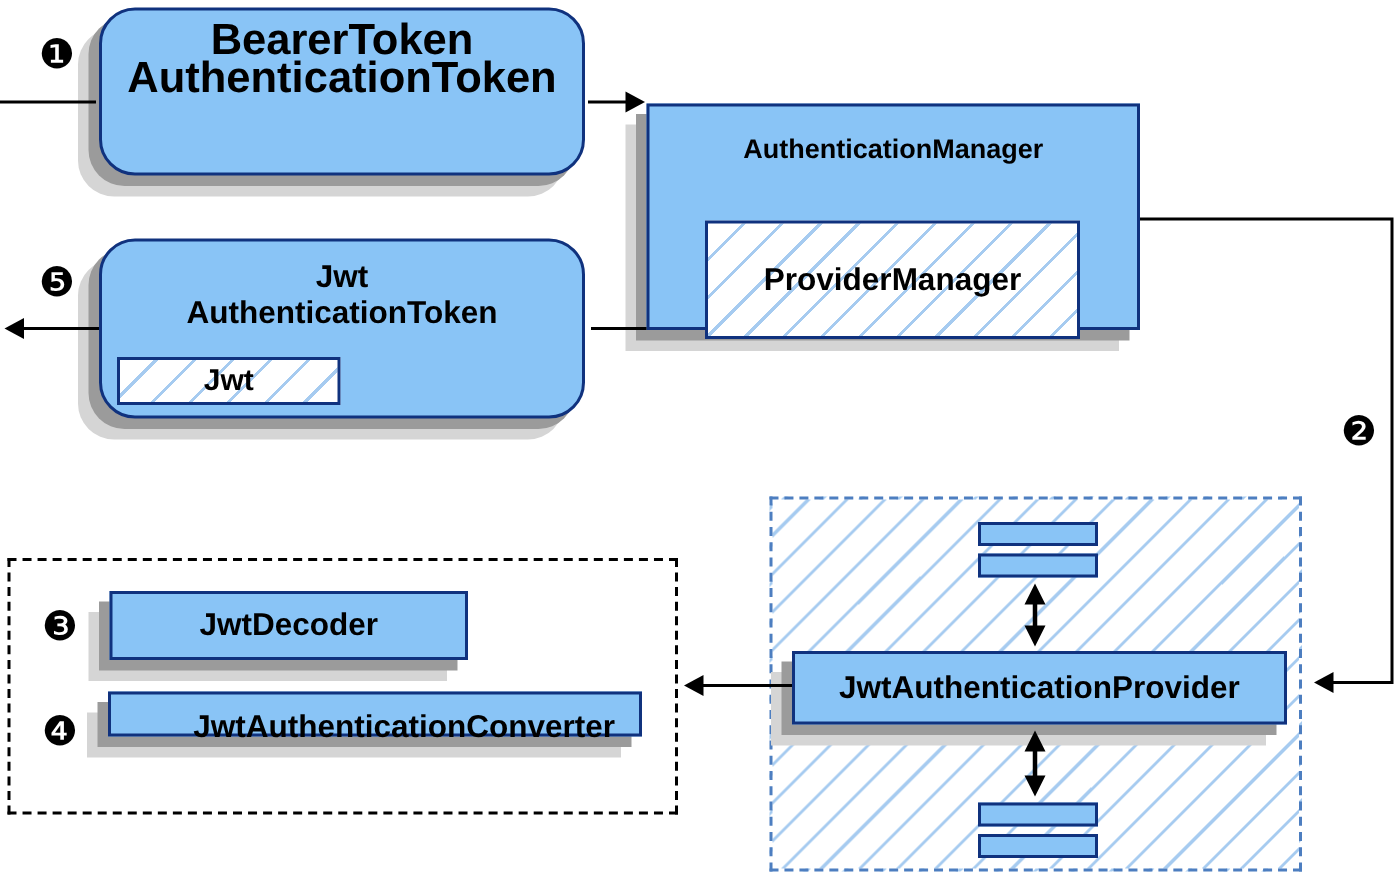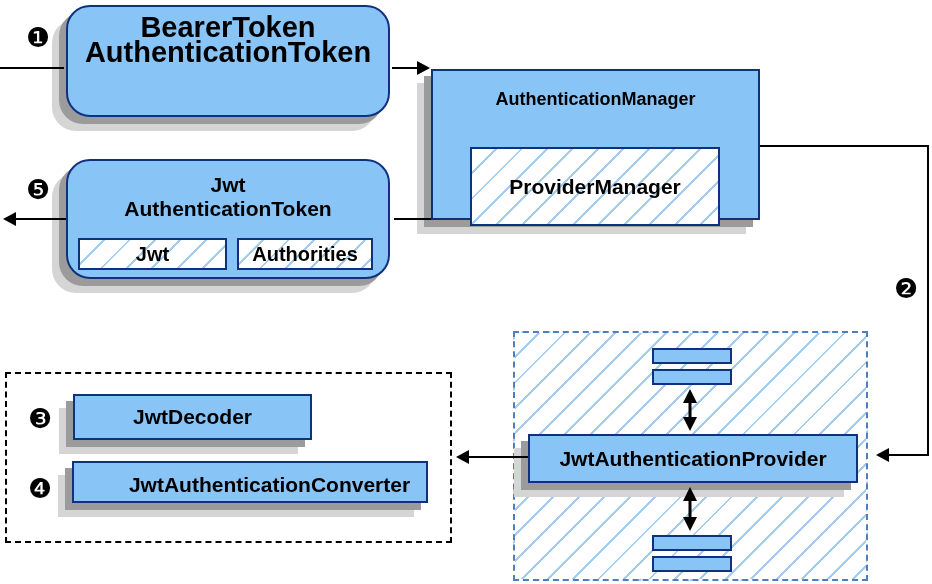--- a/index.html
+++ b/index.html
@@ -58,40 +58,39 @@
   <div class="node" style="left:431px;top:69px;width:329px;height:151px;"></div>
   <div class="title" style="left:431px;top:86px;width:329px;font-size:18px;line-height:26px;">AuthenticationManager</div>
   <div class="chip hatch" style="left:470px;top:127px;width:250px;height:79px;line-height:75px;font-size:21px;margin-top:20px;">ProviderManager</div>
 
   <div class="node rounded" style="left:66px;top:159px;width:324px;height:120px;"></div>
   <div class="title" style="left:66px;top:173px;width:324px;font-size:21px;line-height:24px;">
     <span>Jwt</span>
     <span>AuthenticationToken</span>
   </div>
   <div class="chip hatch" style="left:78px;top:238px;width:149px;height:32px;line-height:28px;">Jwt</div>
-  <div class="chip" style="left:237px;top:238px;width:136px;height:32px;line-height:28px;background:#fff;background-image:repeating-linear-gradient(135deg,rgba(0,0,0,0) 0 16px,var(--hatch,#a6cbf0) 16px 18px);">Authorities</div>
 
   <div class="title" style="left:540px;top:271px;width:300px;font-size:20px;line-height:23px;">
   </div>
 
   <div class="dashed-blue hatch" style="left:513px;top:331px;width:355px;height:250px;"></div>
 
   <div class="bar" style="left:652px;top:348px;"></div>
   <div class="bar" style="left:652px;top:369px;"></div>
 
   <div class="node label-node" style="left:528px;top:434px;width:330px;height:49px;line-height:45px;font-size:21px;">JwtAuthenticationProvider</div>
 
   <div class="bar" style="left:652px;top:535px;"></div>
   <div class="bar" style="left:652px;top:556px;"></div>
 
   <div class="dashed-black" style="left:5px;top:372px;width:447px;height:171px;"></div>
 
   <div class="node label-node" style="left:73px;top:394px;width:239px;height:46px;line-height:42px;font-size:21px;">JwtDecoder</div>
 
-  <div class="node label-node" style="left:72px;top:461px;width:356px;height:42px;line-height:43px;font-size:21px;padding-left:39px;">JwtAuthenticationConverter</div>
+  <div class="node label-node" style="left:72px;top:461px;width:356px;height:30px;line-height:43px;font-size:21px;padding-left:39px;">JwtAuthenticationConverter</div>
 
   <svg class="connectors" width="932" height="584" viewBox="0 0 932 584">
 
     <path d="M0,68 L64,68" stroke="#000" stroke-width="2" fill="none"></path>
 
     <path d="M392,68 L419,68" stroke="#000" stroke-width="2" fill="none"></path>
     <polygon points="430,68 417,61 417,75" fill="#000"></polygon>
 
     <path d="M760,146 L928,146 L928,455 L886,455" stroke="#000" stroke-width="2" fill="none"></path>
     <polygon points="876,455 889,448 889,462" fill="#000"></polygon>

